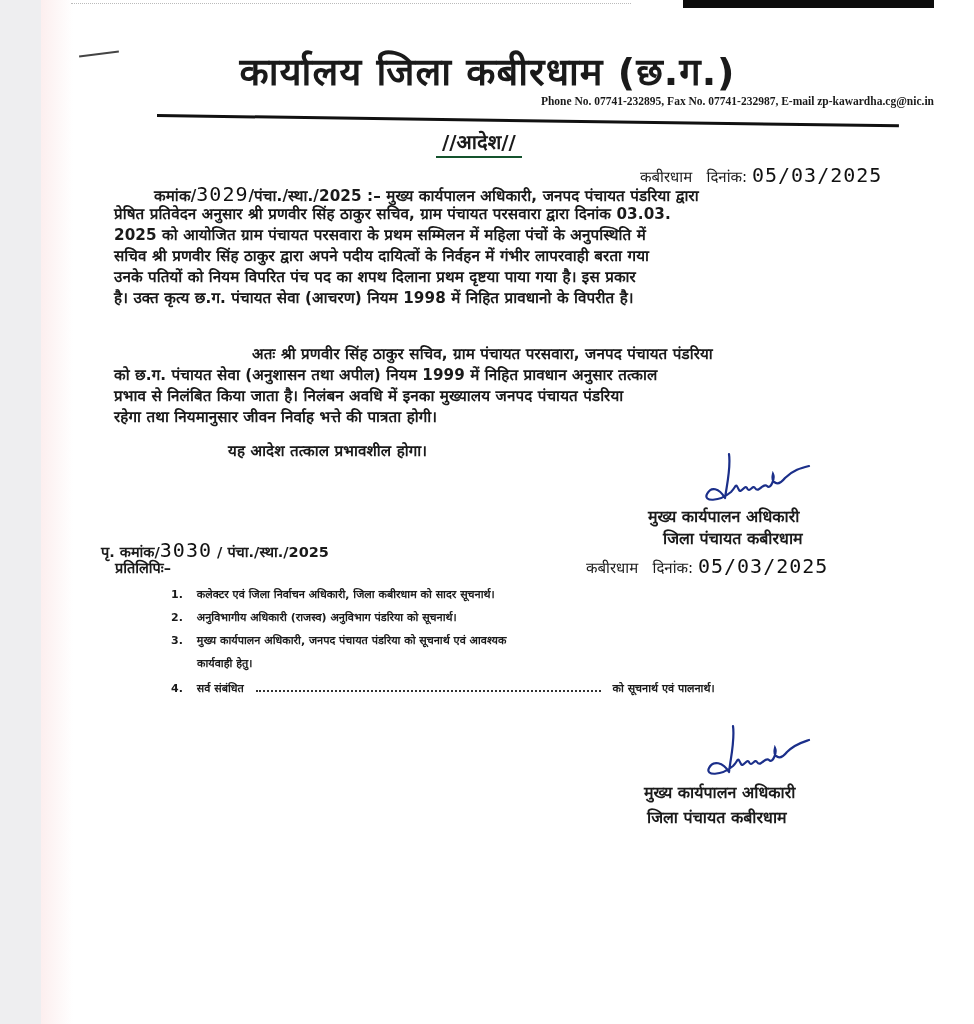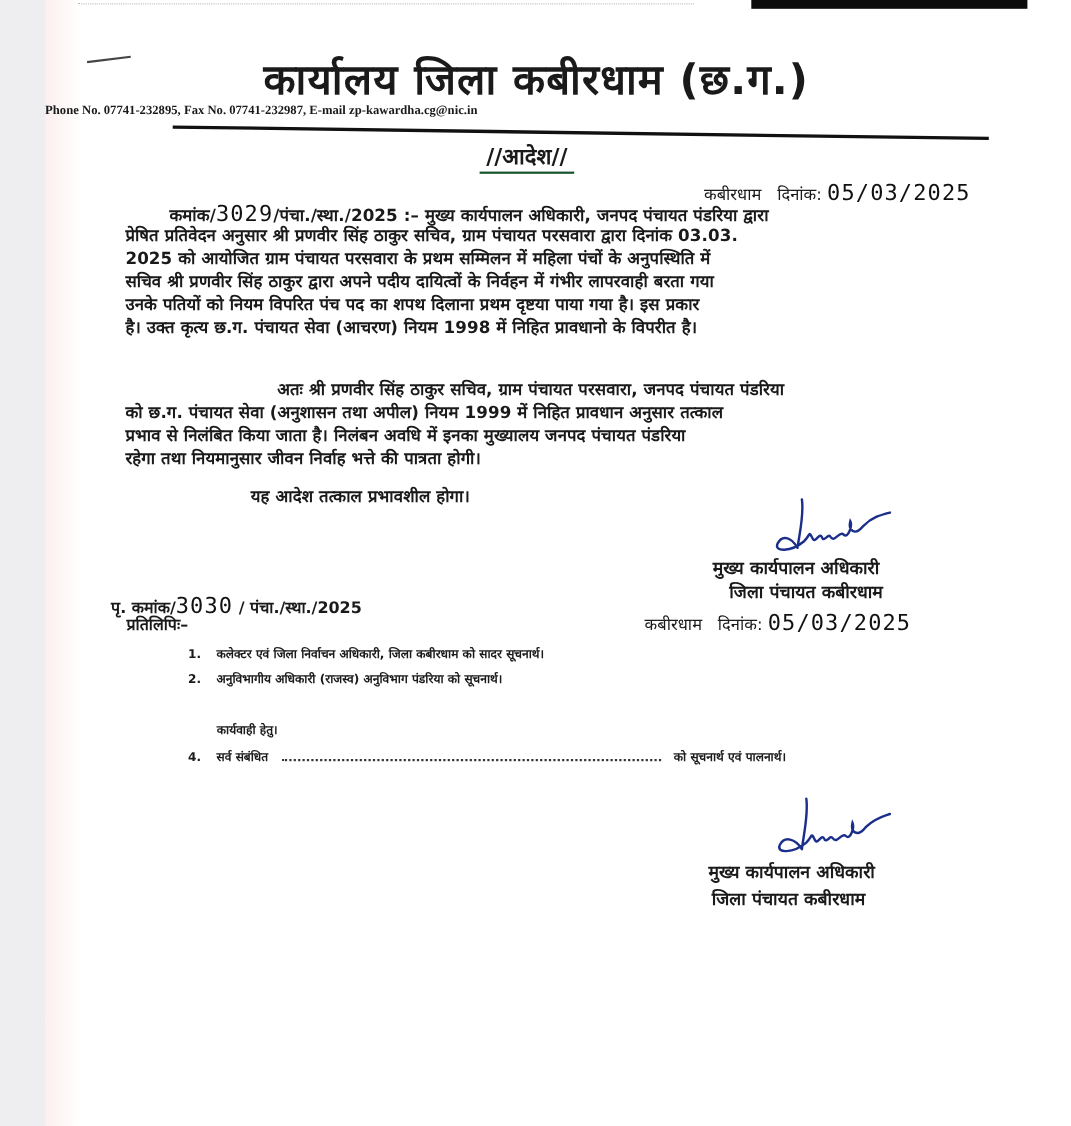--- a/index.html
+++ b/index.html
@@ -29,21 +29,21 @@
     .stray-mark {
       position: absolute; left: 38px; top: 53px; width: 40px; height: 2px;
       background: #444; transform: rotate(-7deg);
     }
     .abs { position: absolute; white-space: nowrap; }
     .title {
       left: 0; width: 893px; top: 44px; text-align: center;
       font-size: 38px; font-weight: bold; letter-spacing: 1px;
     }
     .contact {
-      left: 0; width: 893px; top: 95px; text-align: left;
+      left: 0; width: 893px; top: 95px; text-align: right;
       font-family: "Liberation Serif", serif; font-weight: bold; font-size: 11.5px;
     }
     .rule {
       position: absolute; left: 116px; top: 114px; width: 742px; height: 3px;
       background: #111; transform: rotate(0.8deg); transform-origin: left center;
     }
     .order-heading {
       left: 395px; top: 128px; font-size: 20px; font-weight: bold;
       border-bottom: 2px solid #14532d; padding: 0 6px 1px 6px;
     }
@@ -123,20 +123,24 @@
   <div class="abs ref-line" style="left:74px; top:557px;">प्रतिलिपिः–</div>
 
   <div class="abs list-item" style="left:130px; top:586px;">
     <span class="num">1.</span>
     <span>कलेक्टर एवं जिला निर्वाचन अधिकारी, जिला कबीरधाम को सादर सूचनार्थ।</span>
   </div>
   <div class="abs list-item" style="left:130px; top:609px;">
     <span class="num">2.</span>
     <span>अनुविभागीय अधिकारी (राजस्व) अनुविभाग पंडरिया को सूचनार्थ।</span>
   </div>
+  <div class="abs list-item" style="left:130px; top:632px;">
+    <span class="num">3.</span>
+    <span>मुख्य कार्यपालन अधिकारी, जनपद पंचायत पंडरिया को सूचनार्थ एवं आवश्यक</span>
+  </div>
   <div class="abs list-item" style="left:156px; top:655px;">कार्यवाही हेतु।</div>
   <div class="abs list-item" style="left:130px; top:680px;">
     <span class="num">4.</span>
     <span>सर्व संबंधित</span>
     <span class="dots"></span>
     <span>को  सूचनार्थ एवं पालनार्थ।</span>
   </div>
 
   <div class="sig" style="left:660px; top:722px;">
     <svg viewBox="0 0 110 56">

